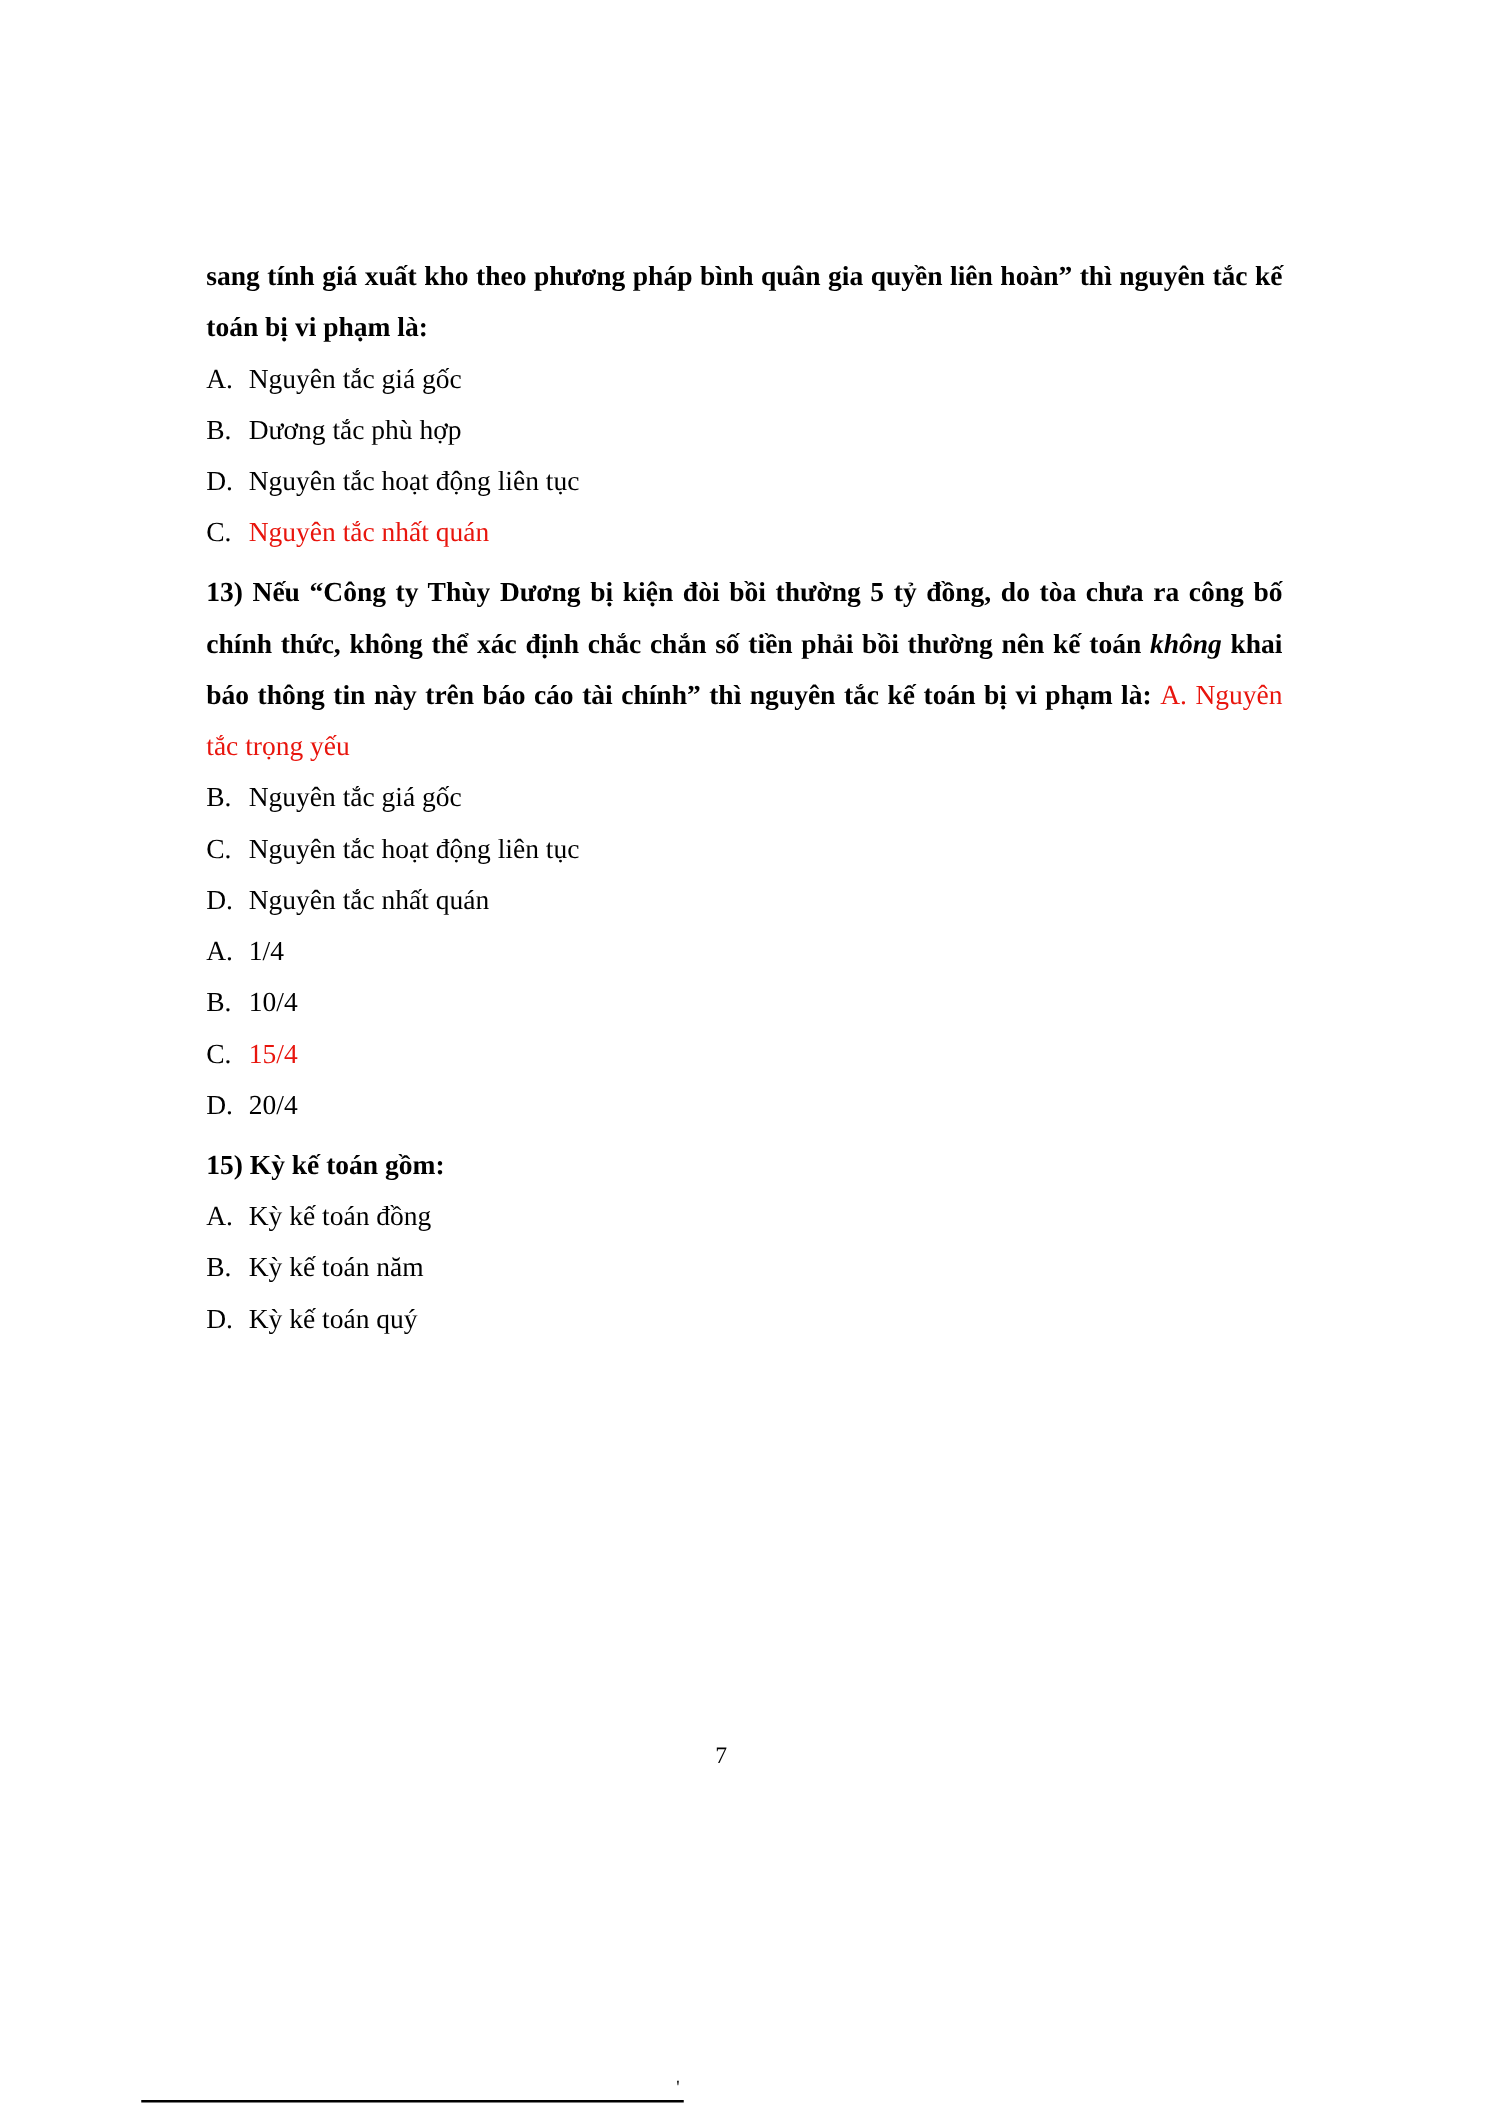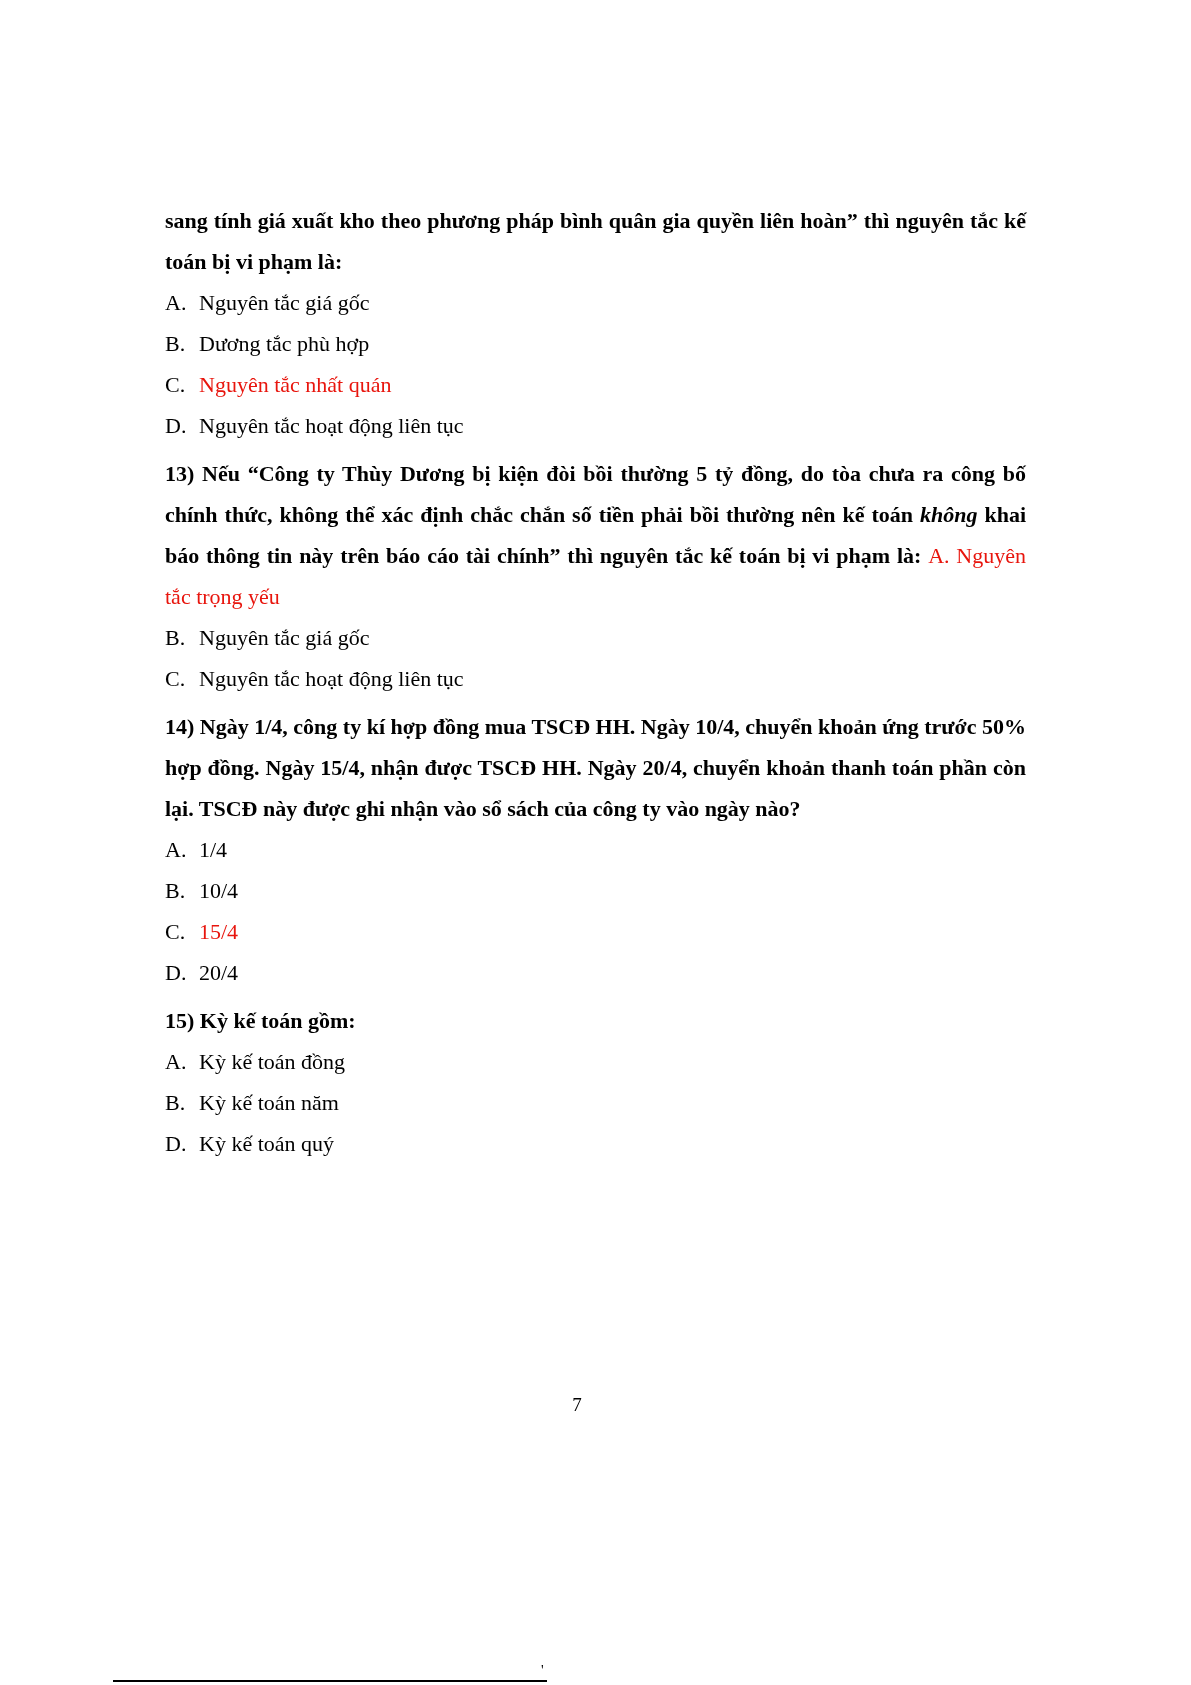--- a/index.html
+++ b/index.html
@@ -78,29 +78,29 @@
 </head>
 <body>
 
 <div class="page">
   <div class="content">
 
     <p class="stem first"><span>sang tính giá xuất kho theo phương pháp bình quân gia quyền liên hoàn” thì nguyên tắc kế toán bị vi phạm là:</span></p>
 
     <p class="option"><span class="opt-label">A.</span><span class="opt-text">Nguyên tắc giá gốc</span></p>
     <p class="option"><span class="opt-label">B.</span><span class="opt-text">Dương tắc phù hợp</span></p>
+    <p class="option"><span class="opt-label">D.</span><span class="opt-text">Nguyên tắc hoạt động liên tục</span></p>
     <p class="option"><span class="opt-label">C.</span><span class="opt-text red">Nguyên tắc nhất quán</span></p>
-    <p class="option"><span class="opt-label">D.</span><span class="opt-text">Nguyên tắc hoạt động liên tục</span></p>
 
     <p class="stem"><span>13) Nếu “Công ty Thùy Dương bị kiện đòi bồi thường 5 tỷ đồng, do tòa chưa ra công bố chính thức, không thể xác định chắc chắn số tiền phải bồi thường nên kế toán </span><span class="i">không</span><span> khai báo thông tin này trên báo cáo tài chính” thì nguyên tắc kế toán bị vi phạm là: </span><span class="red" style="font-weight:normal">A. Nguyên tắc trọng yếu</span></p>
 
     <p class="option"><span class="opt-label">B.</span><span class="opt-text">Nguyên tắc giá gốc</span></p>
     <p class="option"><span class="opt-label">C.</span><span class="opt-text">Nguyên tắc hoạt động liên tục</span></p>
+    <p class="option"><span class="opt-label">D.</span><span class="opt-text">Nguyên tắc nhất quán</span></p>
 
-    <p class="stem"><span>14) Ngày 1/4, công ty kí hợp đồng mua TSCĐ HH. Ngày 10/4, chuyển khoản ứng trước 50% hợp đồng. Ngày 15/4, nhận được TSCĐ HH. Ngày 20/4, chuyển khoản thanh toán phần còn lại. TSCĐ này được ghi nhận vào sổ sách của công ty vào ngày nào?</span></p>
 
     <p class="option"><span class="opt-label">A.</span><span class="opt-text">1/4</span></p>
     <p class="option"><span class="opt-label">B.</span><span class="opt-text">10/4</span></p>
     <p class="option"><span class="opt-label">C.</span><span class="opt-text red">15/4</span></p>
     <p class="option"><span class="opt-label">D.</span><span class="opt-text">20/4</span></p>
 
     <p class="stem"><span>15) Kỳ kế toán gồm:</span></p>
 
     <p class="option"><span class="opt-label">A.</span><span class="opt-text">Kỳ kế toán đồng</span></p>
     <p class="option"><span class="opt-label">B.</span><span class="opt-text">Kỳ kế toán năm</span></p>

